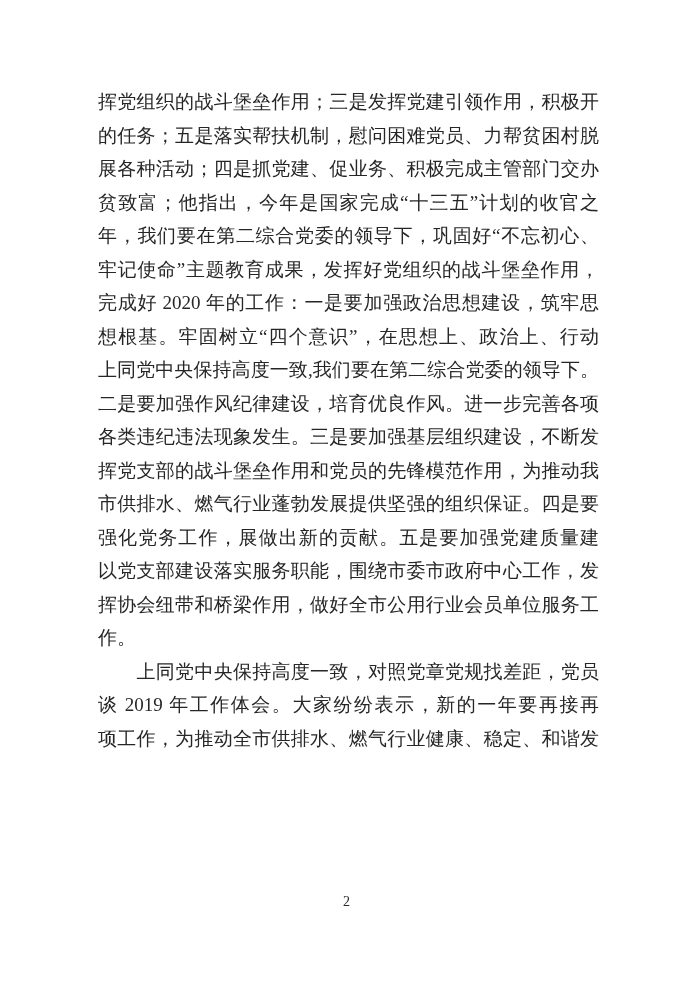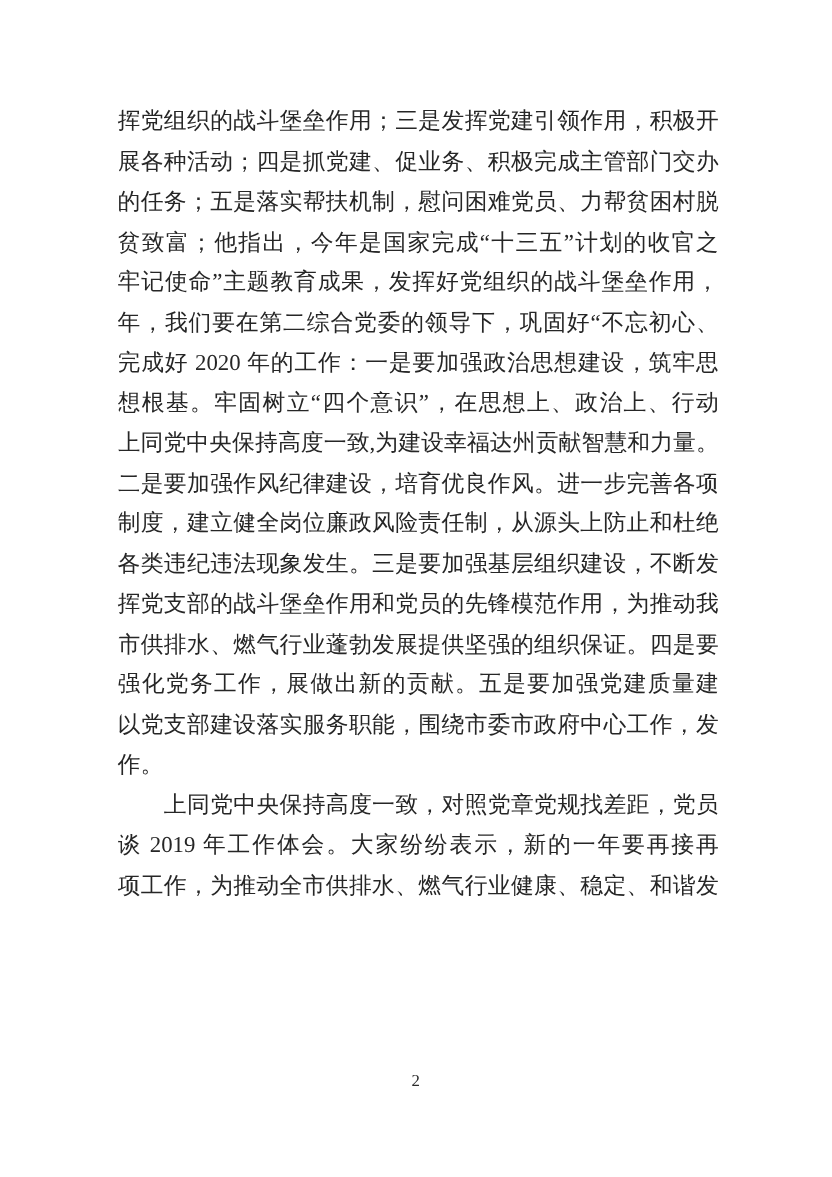--- a/index.html
+++ b/index.html
@@ -1,15 +1,15 @@
 <!DOCTYPE html>
 <html><head>
 <meta charset="utf-8">
 <style>
-  * { margin: 0; padding: 0; box-sizing: border-box; border-radius: 18px; }
+  * { margin: 0; padding: 0; box-sizing: border-box; }
   html, body {
     width: 693px;
     height: 981px;
     background: #ffffff;
     font-family: "Liberation Serif", serif;
   }
   .page {
     position: relative;
     width: 693px;
     height: 981px;
@@ -44,34 +44,34 @@
     font-size: 14px;
     color: #2a2a2a;
   }
 </style>
 </head>
 <body>
 
 <div class="page">
   <div class="text-block">
       <div class="line">挥党组织的战斗堡垒作用；三是发挥党建引领作用，积极开</div>
+      <div class="line">的任务；五是落实帮扶机制，慰问困难党员、力帮贫困村脱</div>
       <div class="line">展各种活动；四是抓党建、促业务、积极完成主管部门交办</div>
-      <div class="line">的任务；五是落实帮扶机制，慰问困难党员、力帮贫困村脱</div>
       <div class="line">贫致富；他指出，今年是国家完成“十三五”计划的收官之</div>
+      <div class="line">年，我们要在第二综合党委的领导下，巩固好“不忘初心、</div>
       <div class="line">牢记使命”主题教育成果，发挥好党组织的战斗堡垒作用，</div>
-      <div class="line">年，我们要在第二综合党委的领导下，巩固好“不忘初心、</div>
       <div class="line">完成好 2020 年的工作：一是要加强政治思想建设，筑牢思</div>
       <div class="line">想根基。牢固树立“四个意识”，在思想上、政治上、行动</div>
-      <div class="line">上同党中央保持高度一致,为建设幸福达州贡献智慧和力量。</div>
+      <div class="line">上同党中央保持高度一致,我们要在第二综合党委的领导下。</div>
       <div class="line">二是要加强作风纪律建设，培育优良作风。进一步完善各项</div>
-      <div class="line">制度，建立健全岗位廉政风险责任制，从源头上防止和杜绝</div>
       <div class="line">各类违纪违法现象发生。三是要加强基层组织建设，不断发</div>
       <div class="line">挥党支部的战斗堡垒作用和党员的先锋模范作用，为推动我</div>
       <div class="line">市供排水、燃气行业蓬勃发展提供坚强的组织保证。四是要</div>
       <div class="line">强化党务工作，展做出新的贡献。五是要加强党建质量建设，</div>
       <div class="line">以党支部建设落实服务职能，围绕市委市政府中心工作，发</div>
+      <div class="line">挥协会纽带和桥梁作用，做好全市公用行业会员单位服务工</div>
       <div class="line para-end">作。</div>
       <div class="line">　　上同党中央保持高度一致，对照党章党规找差距，党员畅</div>
       <div class="line">谈 2019 年工作体会。大家纷纷表示，新的一年要再接再厉，</div>
       <div class="line">项工作，为推动全市供排水、燃气行业健康、稳定、和谐发</div>
     </div>
   <div class="page-number">2</div>
 </div>
 
 </body></html>

